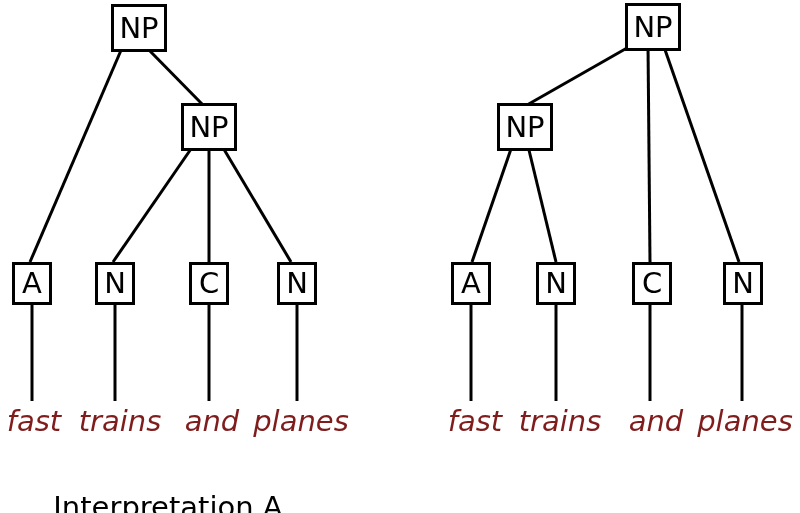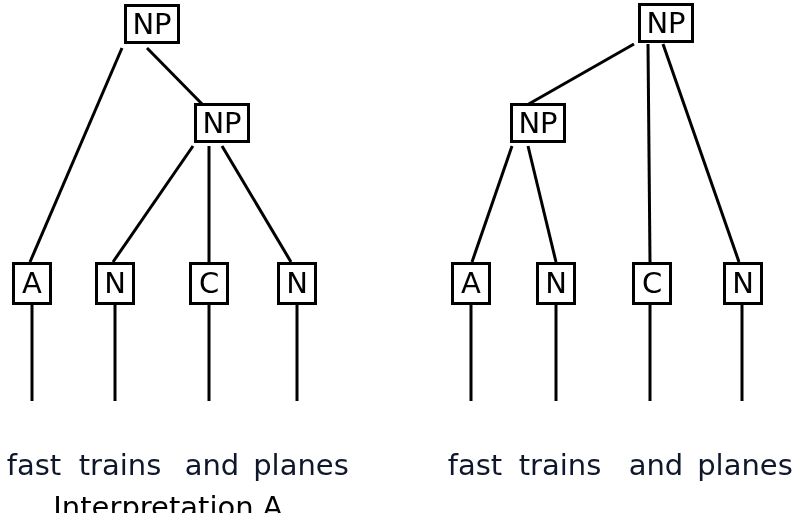--- a/index.html
+++ b/index.html
@@ -29,35 +29,34 @@
     background: #ffffff;
     display: flex;
     align-items: center;
     justify-content: center;
     font-size: 29px;
     color: #000000;
     line-height: 1;
   }
   .np-node {
     width: 56px;
-    height: 40px;
-    margin-left: 13px;
+    height: 48px;
   }
   .leaf-node {
     width: 40px;
     height: 43px;
   }
   .word {
     position: absolute;
     transform: translateX(-50%);
     font-size: 29px;
-    color: #0f172a;
+    font-style: italic;
+    color: #7f1d1d;
     white-space: nowrap;
     line-height: 1;
-    margin-top: 44px;
   }
   .caption {
     position: absolute;
     transform: translateX(-50%);
     font-size: 29px;
     color: #000000;
     white-space: nowrap;
     line-height: 1;
     margin-top: 20px;
   }

